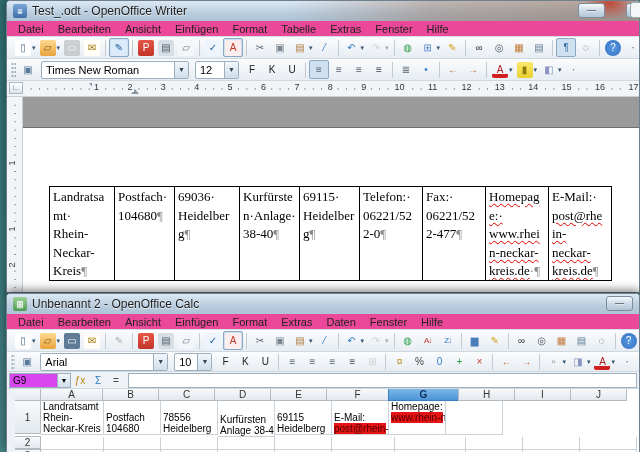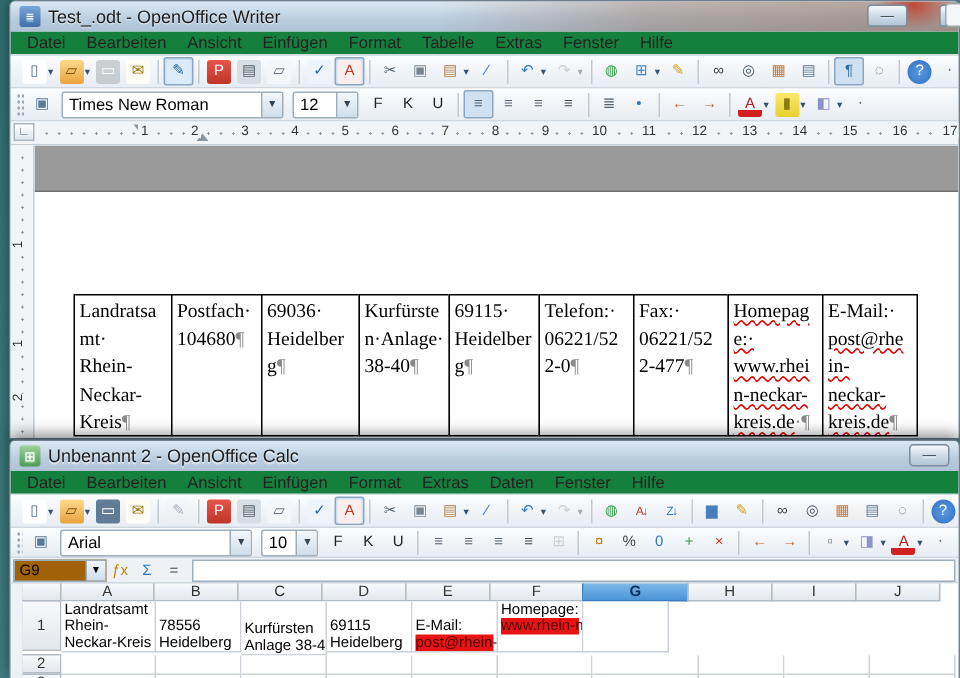--- a/index.html
+++ b/index.html
@@ -13,21 +13,21 @@
     box-shadow:0 0 8px rgba(0,0,0,.45);}
   .titlebar{height:20px;position:relative;display:flex;align-items:center;gap:5px;
     padding:0 6px;background:linear-gradient(#dce9f4,#b9cddf 60%,#aec3d6);
     font-size:12px;color:#1c1c1c;text-shadow:0 1px 1px rgba(255,255,255,.8);}
   .glassblob{position:absolute;top:0;bottom:0;pointer-events:none;}
   .app-icon{width:14px;height:14px;border-radius:2px;font-size:9px;line-height:14px;
     text-align:center;color:#fff;flex:0 0 auto;}
   .winbtn{position:absolute;top:2px;width:27px;height:15px;border:1px solid #7c8c9a;
     border-radius:3px;background:linear-gradient(#f4f9fd,#cddbe8 50%,#b3c6d6);
     font-size:9px;line-height:13px;text-align:center;color:#344;}
-  .menubar{height:16px;display:flex;align-items:center;background:#15803d;
+  .menubar{height:16px;display:flex;align-items:center;background:#ec4899;
     border-bottom:1px solid #d4dce4;padding-left:4px;font-size:11px;color:#222;}
   .menu-item{padding:0 7px;}
   .toolbar{display:flex;align-items:center;background:linear-gradient(#fbfcfd,#e7edf3);
     border-bottom:1px solid #cfd7df;padding:0 2px;}
   .grip{width:5px;height:16px;margin:0 2px;
     background-image:radial-gradient(circle,#9fadb9 1px,transparent 1.2px);
     background-size:3px 4px;}
   .tbtn{display:inline-flex;align-items:center;height:19px;padding:0 1px;
     border:1px solid transparent;border-radius:2px;flex:0 0 auto;}
   .tbtn.pressed{background:#cfe0f1;border-color:#8aa7c4;}
@@ -56,34 +56,34 @@
   .tri{position:absolute;width:0;height:0;}
   .docarea{position:relative;height:197px;background:#fff;overflow:hidden;}
   .vruler{position:absolute;left:0;top:0;bottom:0;width:16px;background:#f2f5f8;
     border-right:1px solid #c6ced6;font-size:9px;color:#333;}
   .vruler .vdots{position:absolute;top:4px;bottom:0;left:7px;width:2px;
     background-image:radial-gradient(circle,#8a97a3 .7px,transparent .9px);
     background-size:2px 8.3px;}
   .vnum{position:absolute;left:2px;background:#f2f5f8;transform:rotate(-90deg);padding:1px 0;}
   .workspace-gray{position:absolute;left:16px;right:0;top:0;height:31px;background:#9a9a9a;
     border-bottom:1px solid #6f6f6f;}
-  #wtable{position:absolute;left:42px;top:99px;display:flex;}
+  #wtable{position:absolute;left:42px;top:89px;display:flex;}
   .wcell{border:1px solid #000;margin-left:-1px;height:95px;padding:1px 3px;
     font-family:"Liberation Serif","DejaVu Serif",serif;font-size:13px;line-height:18.6px;
     white-space:pre;overflow:hidden;color:#000;background:#fff;}
   .wcell:first-child{margin-left:0;}
   .squiggle{text-decoration:underline;text-decoration-style:wavy;
     text-decoration-color:#e00000;text-decoration-thickness:1px;text-underline-offset:2px;}
   .mark{color:#8a8a8a;}
 
   
   #calc{top:293px;height:160px;box-shadow:0 -3px 10px rgba(0,0,0,.5);}
   .fxbar{height:17px;display:flex;align-items:center;background:#eef2f6;
     border-bottom:1px solid #cfd7df;padding:0 2px;font-size:10px;}
-  .namebox{width:62px;height:15px;background:#a16207;border:1px solid #9daebc;
+  .namebox{width:62px;height:15px;background:#d946ef;border:1px solid #9daebc;
     display:flex;align-items:center;}
   .namebox .ct{flex:1;padding:0 3px;}
   .namebox .ca{width:13px;height:13px;background:linear-gradient(#f2f7fb,#cfdeeb);
     border-left:1px solid #9daebc;font-size:7px;line-height:13px;text-align:center;}
   .fxbtn{width:18px;height:15px;font-size:10px;line-height:15px;text-align:center;}
   .inputline{flex:1;height:15px;background:#fff;border:1px solid #9daebc;margin-left:3px;}
   #calc-grid{position:relative;background:#fff;height:70px;margin-left:8px;
     font-size:10px;overflow:hidden;}
   .grow{display:flex;}
   .gh{background:linear-gradient(#f8fafb,#e2e8ee);border:1px solid #b2bac2;
@@ -452,20 +452,22 @@
         <div class="gh sel" style="width: 71px;">G</div>
         <div class="gh" style="width: 57px;">H</div>
         <div class="gh" style="width: 57px;">I</div>
         <div class="gh" style="width: 57px;">J</div>
       </div>
       <div class="grow">
         <div class="gh" style="width: 27px; height: 34px; line-height: 33px;">1</div>
         <div class="gcell" style="width: 63px; height: 34px;"><span>Landratsamt
 Rhein-
 Neckar-Kreis</span></div>
+        <div class="gcell" style="width: 57px; height: 34px;"><span>Postfach
+104680</span></div>
         <div class="gcell" style="width: 57px; height: 34px;"><span>78556
 Heidelberg</span></div>
         <div class="gcell" style="width: 57px; height: 36px;"><span>Kurfürsten
 Anlage 38-40</span></div>
         <div class="gcell" style="width: 57px; height: 34px;"><span>69115
 Heidelberg</span></div>
         <div class="gcell" style="width: 57px; height: 34px;"><span>E-Mail:
 </span><span class="redlink">post@rhein-ne</span></div>
         <div class="gcell vtop" style="width: 57px; height: 34px;"><span>Homepage:
 </span><span class="redlink">www.rhein-nec</span></div>

